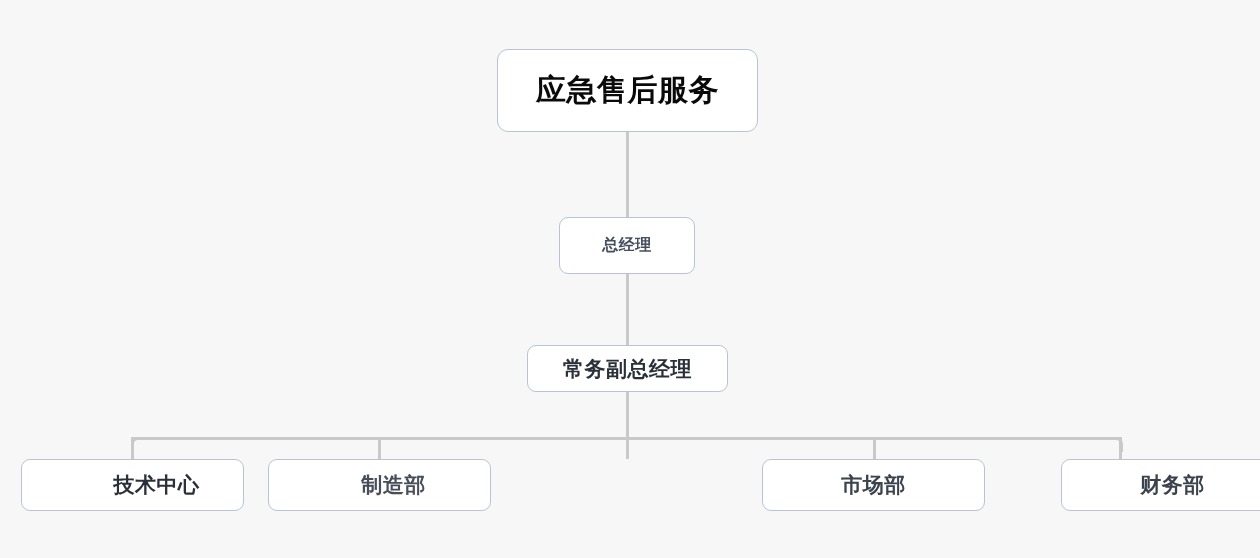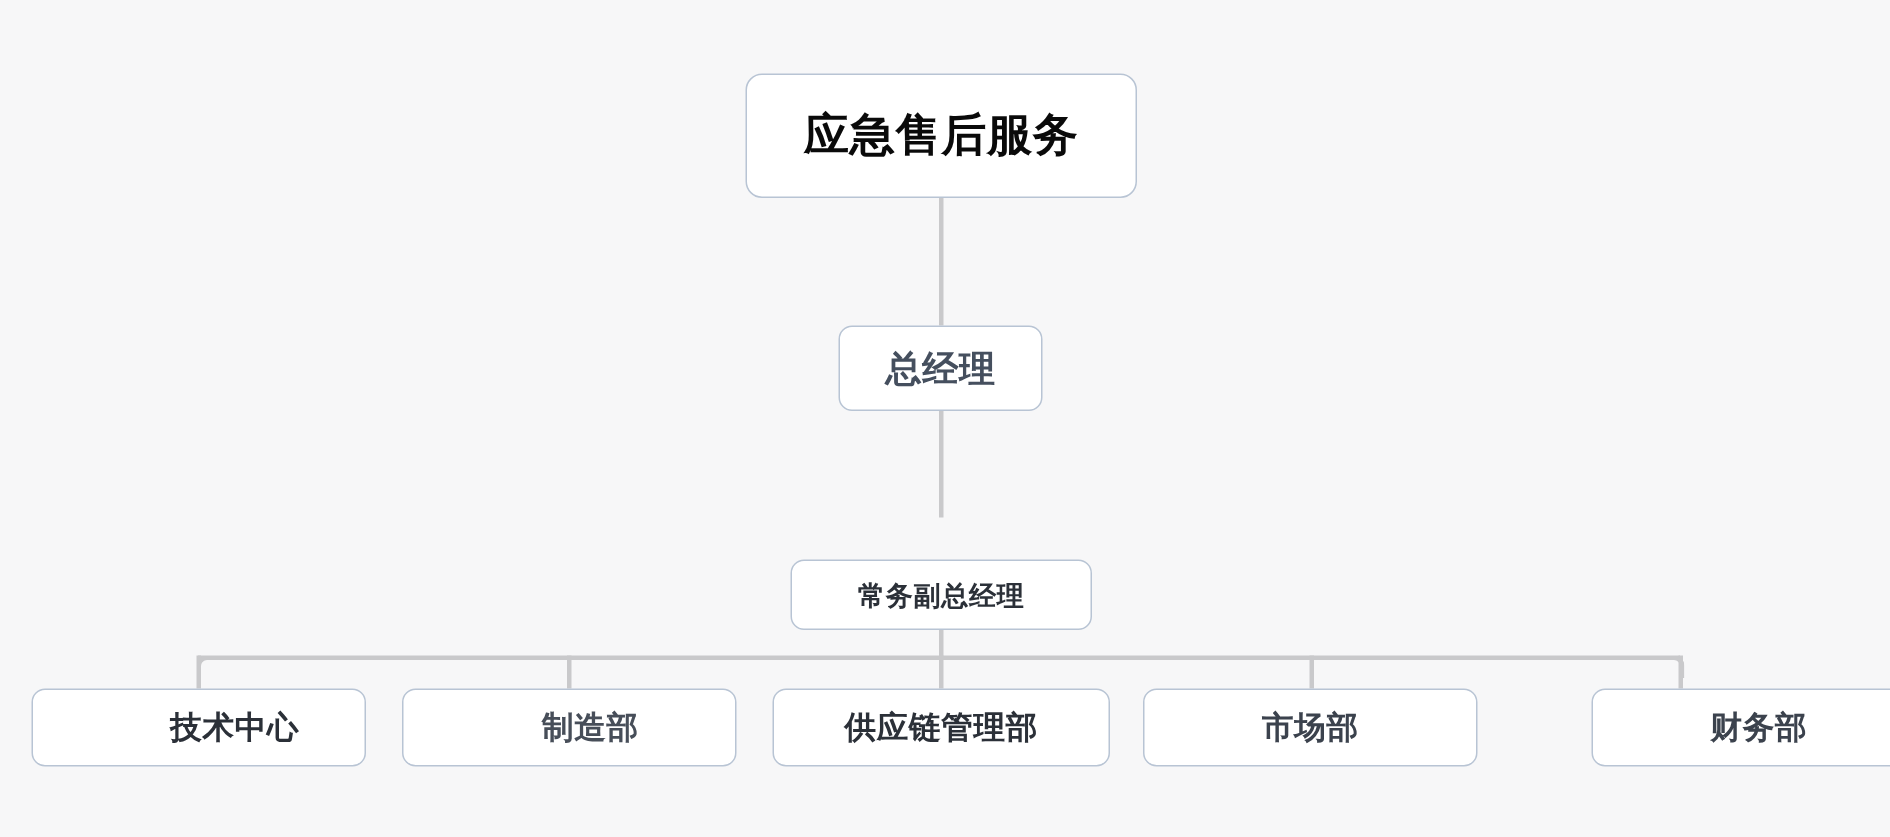--- a/index.html
+++ b/index.html
@@ -57,29 +57,28 @@
   .node-root {
     left: 497px; top: 49px;
     width: 261px; height: 83px;
     font-size: 30px;
     color: #0a0a0a;
     border-radius: 11px;
   }
   .node-l2 {
     left: 559px; top: 217px;
     width: 136px; height: 57px;
-    font-size: 24px;
+    font-size: 16px;
     color: #454f5e;
   }
   .node-l3 {
     left: 527px; top: 345px;
     width: 201px; height: 47px;
-    font-size: 18px;
+    font-size: 21px;
     color: #2b3038;
-    margin-top: 28px;
   }
 
   .node-leaf {
     top: 459px;
     height: 52px;
     font-size: 21px;
     color: #3b424d;
   }
   .leaf-0 { left: 21px;   width: 223px; color: #2b3038; padding-left: 48px; }
   .leaf-1 { left: 268px;  width: 223px; color: #474e59; padding-left: 28px; }
@@ -112,19 +111,18 @@
   <div class="node node-root">应急售后服务</div>
 
   <div class="node node-l2">总经理</div>
 
   <div class="node node-l3">常务副总经理</div>
 
   <div class="node node-leaf leaf-0">技术中心</div>
 
   <div class="node node-leaf leaf-1">制造部</div>
 
-  <div class="node node-leaf leaf-2">供应链管理部</div>
 
   <div class="node node-leaf leaf-3">市场部</div>
 
   <div class="node node-leaf leaf-4">财务部</div>
 
 </div>
 
 </body></html>

